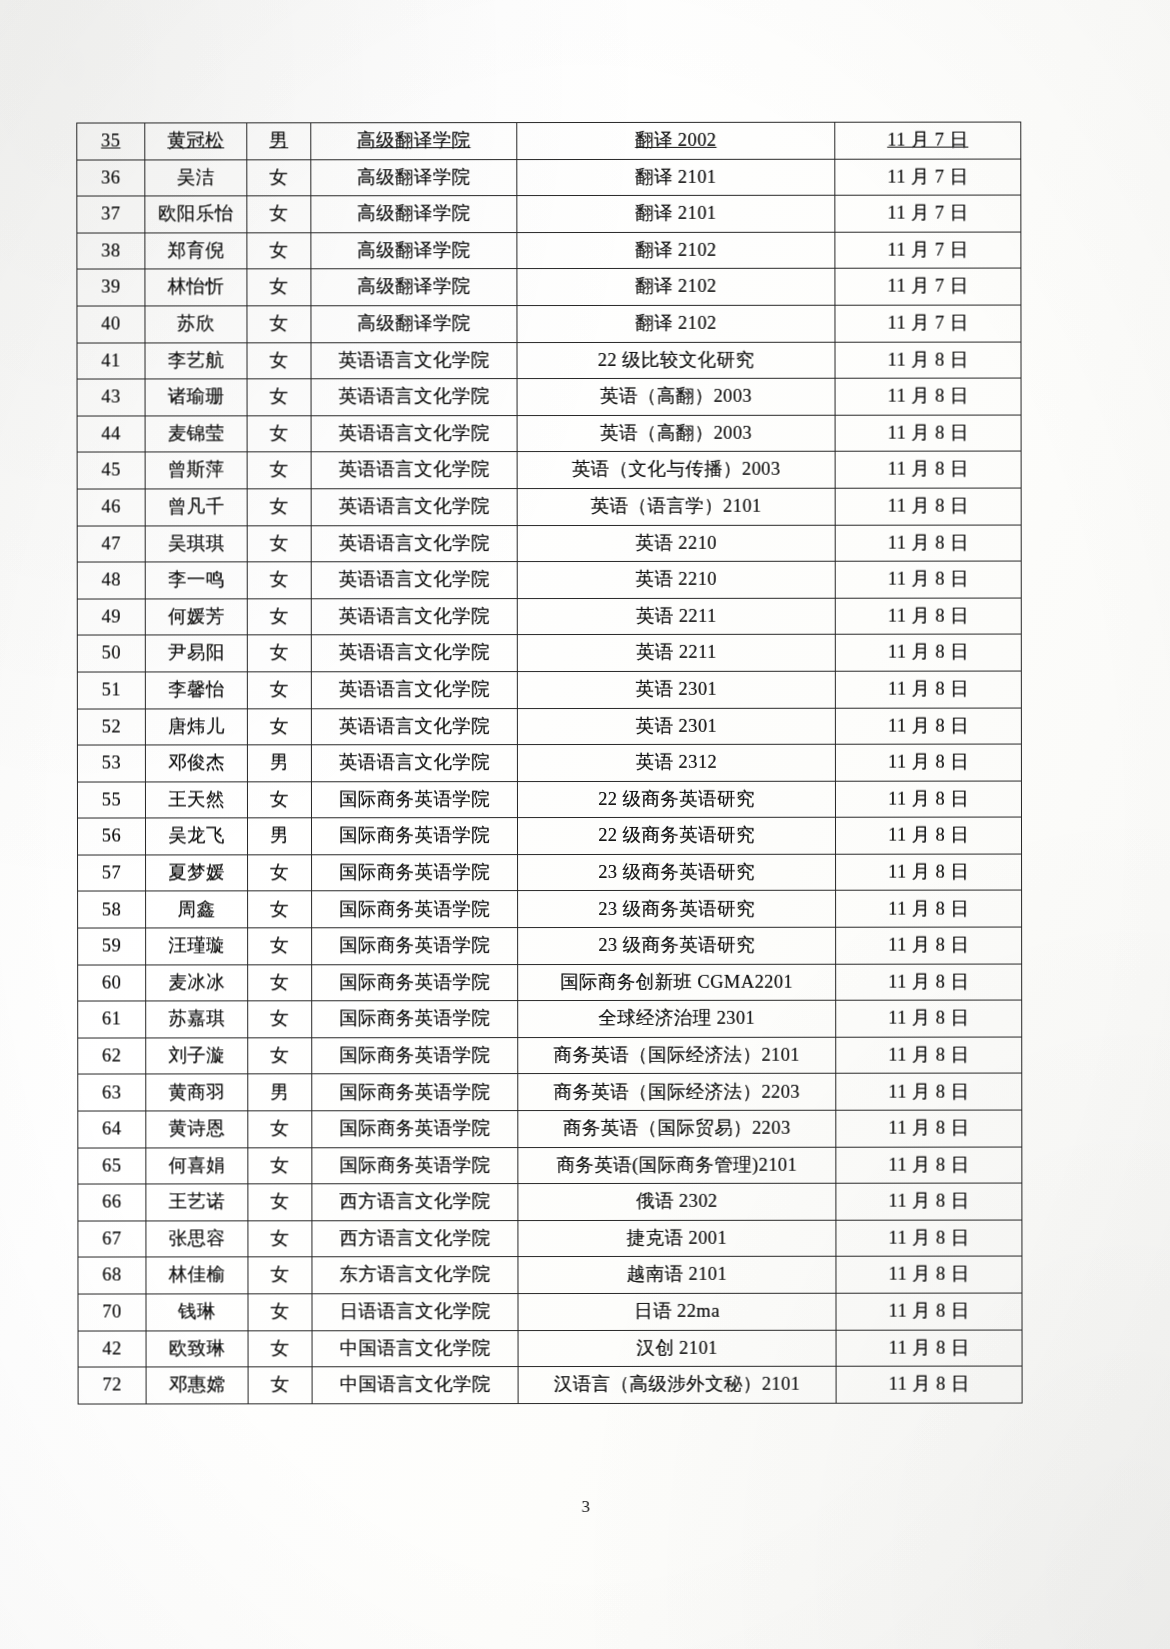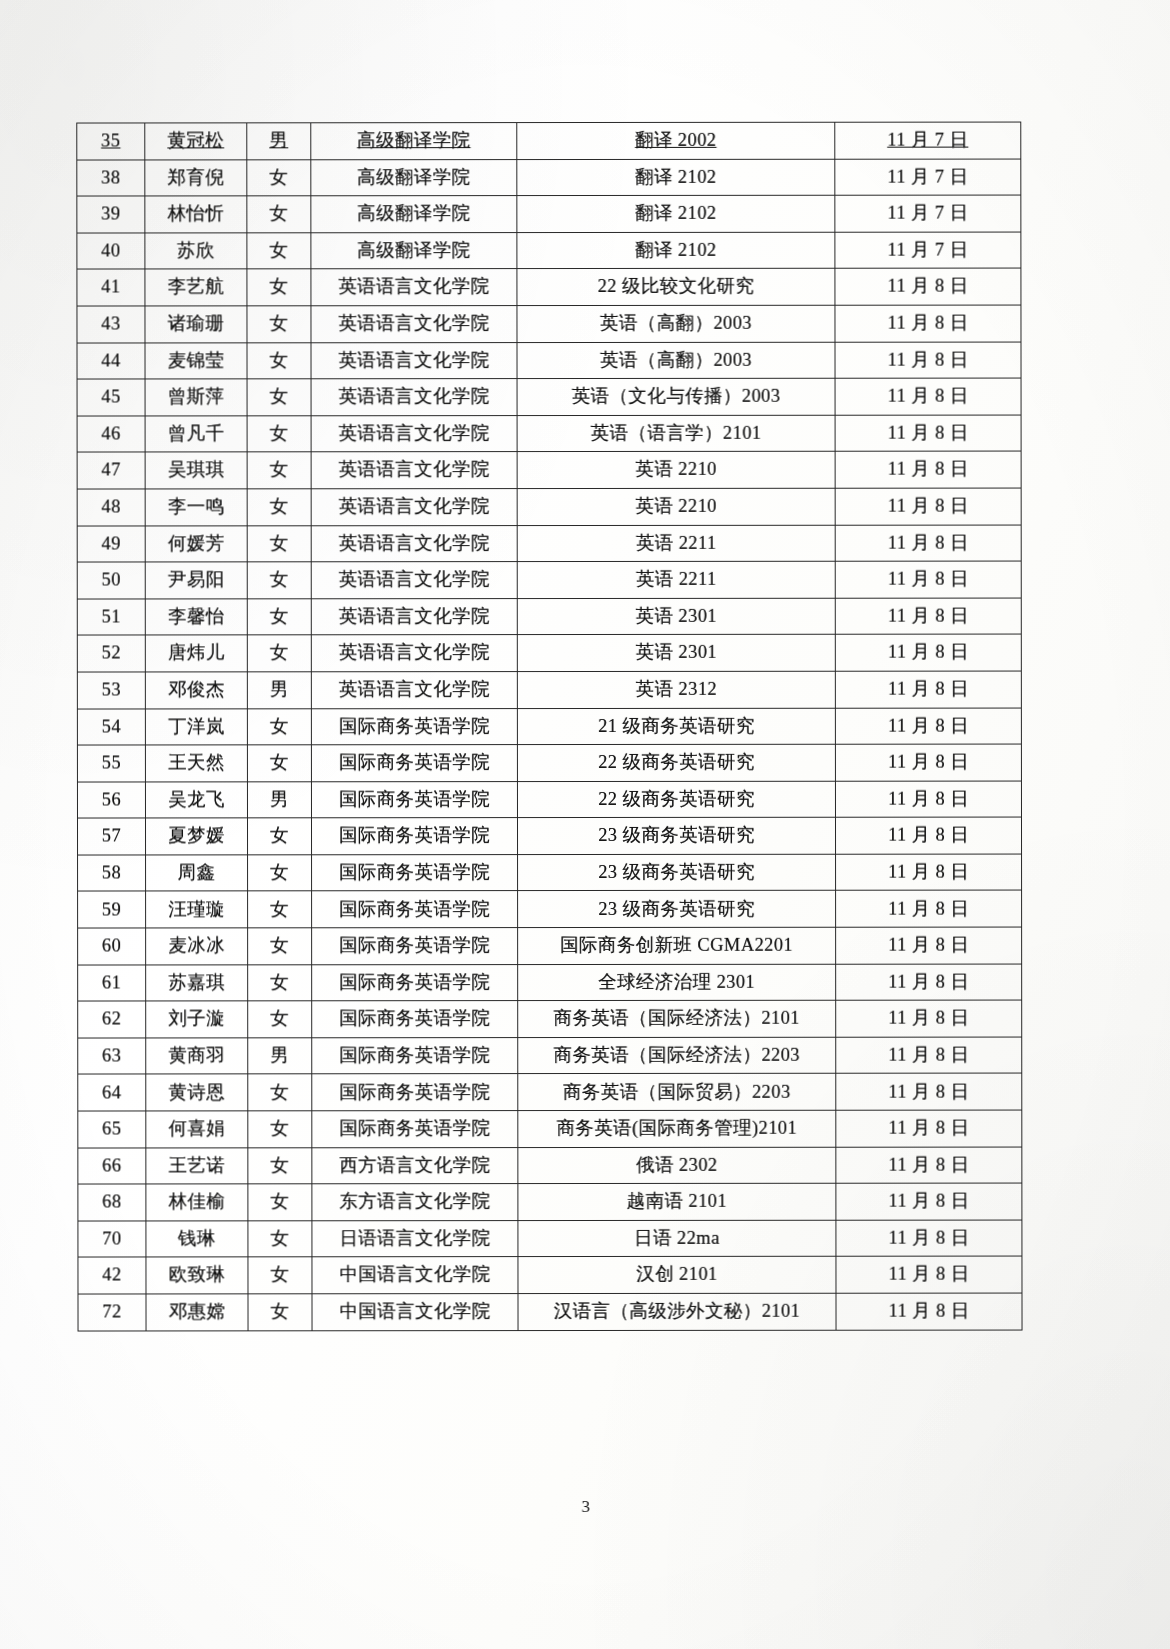--- a/index.html
+++ b/index.html
@@ -133,20 +133,36 @@
       <tbody id="roster-body">
           <tr>
             <td class="col-no">35</td>
             <td class="col-name">黄冠松</td>
             <td class="col-sex">男</td>
             <td class="col-school">高级翻译学院</td>
             <td class="col-major">翻译 2002</td>
             <td class="col-date">11 月 7 日</td>
           </tr>
           <tr>
+            <td class="col-no">36</td>
+            <td class="col-name">吴洁</td>
+            <td class="col-sex">女</td>
+            <td class="col-school">高级翻译学院</td>
+            <td class="col-major">翻译 2101</td>
+            <td class="col-date">11 月 7 日</td>
+          </tr>
+          <tr>
+            <td class="col-no">37</td>
+            <td class="col-name">欧阳乐怡</td>
+            <td class="col-sex">女</td>
+            <td class="col-school">高级翻译学院</td>
+            <td class="col-major">翻译 2101</td>
+            <td class="col-date">11 月 7 日</td>
+          </tr>
+          <tr>
             <td class="col-no">38</td>
             <td class="col-name">郑育倪</td>
             <td class="col-sex">女</td>
             <td class="col-school">高级翻译学院</td>
             <td class="col-major">翻译 2102</td>
             <td class="col-date">11 月 7 日</td>
           </tr>
           <tr>
             <td class="col-no">39</td>
             <td class="col-name">林怡忻</td>
@@ -253,28 +269,20 @@
           </tr>
           <tr>
             <td class="col-no">53</td>
             <td class="col-name">邓俊杰</td>
             <td class="col-sex">男</td>
             <td class="col-school">英语语言文化学院</td>
             <td class="col-major">英语 2312</td>
             <td class="col-date">11 月 8 日</td>
           </tr>
           <tr>
-            <td class="col-no">54</td>
-            <td class="col-name">丁洋岚</td>
-            <td class="col-sex">女</td>
-            <td class="col-school">国际商务英语学院</td>
-            <td class="col-major">21 级商务英语研究</td>
-            <td class="col-date">11 月 8 日</td>
-          </tr>
-          <tr>
             <td class="col-no">55</td>
             <td class="col-name">王天然</td>
             <td class="col-sex">女</td>
             <td class="col-school">国际商务英语学院</td>
             <td class="col-major">22 级商务英语研究</td>
             <td class="col-date">11 月 8 日</td>
           </tr>
           <tr>
             <td class="col-no">56</td>
             <td class="col-name">吴龙飞</td>
@@ -357,20 +365,28 @@
           </tr>
           <tr>
             <td class="col-no">66</td>
             <td class="col-name">王艺诺</td>
             <td class="col-sex">女</td>
             <td class="col-school">西方语言文化学院</td>
             <td class="col-major">俄语 2302</td>
             <td class="col-date">11 月 8 日</td>
           </tr>
           <tr>
+            <td class="col-no">67</td>
+            <td class="col-name">张思容</td>
+            <td class="col-sex">女</td>
+            <td class="col-school">西方语言文化学院</td>
+            <td class="col-major">捷克语 2001</td>
+            <td class="col-date">11 月 8 日</td>
+          </tr>
+          <tr>
             <td class="col-no">68</td>
             <td class="col-name">林佳榆</td>
             <td class="col-sex">女</td>
             <td class="col-school">东方语言文化学院</td>
             <td class="col-major">越南语 2101</td>
             <td class="col-date">11 月 8 日</td>
           </tr>
           <tr>
             <td class="col-no">70</td>
             <td class="col-name">钱琳</td>

